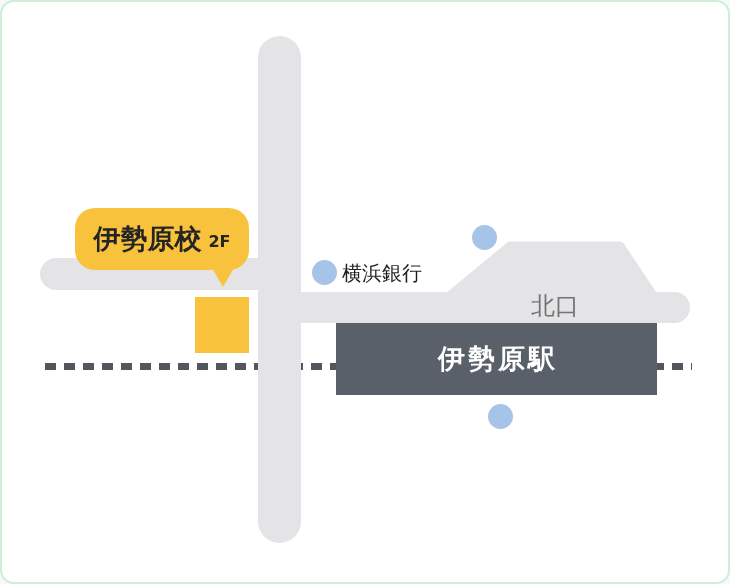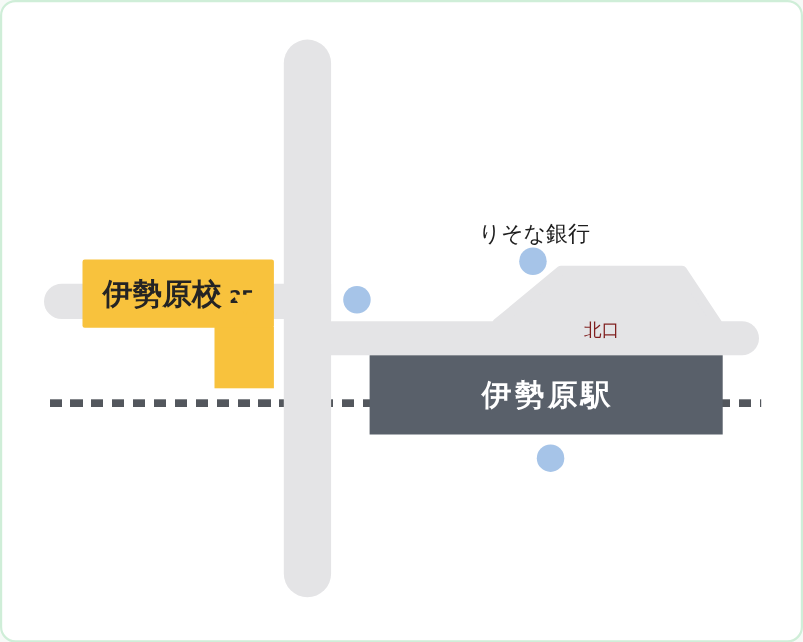--- a/index.html
+++ b/index.html
@@ -30,31 +30,31 @@
     position:absolute; left:334px; top:321px; width:321px; height:72px; z-index:4;
     background:var(--station-bg, #59606a);
     display:flex; align-items:center; justify-content:center;
   }
   .station-label {
     color:var(--station-text, #ffffff); font-size:27px; font-weight:bold;
     letter-spacing:3px; padding-left:3px;
   }
   .north-exit {
     position:absolute; left:529px; top:288px; z-index:3;
-    font-size:16px; color:#7f1d1d; white-space:nowrap;text-align:right;
+    font-size:24px; color:#737373; white-space:nowrap;text-align:right;
   }
   
   .school-square {
     position:absolute; left:193px; top:295px; width:54px; height:56px; z-index:3;
     background:var(--marker-yellow, #f8c23d);
   }
   .callout {
     position:absolute; left:73px; top:206px; width:174px; height:62px; z-index:5;
-    background:var(--marker-yellow, #f8c23d); border-radius:2px;
-    display:flex; align-items:center; justify-content:center; gap:7px;margin-top:28px;
+    background:var(--marker-yellow, #f8c23d); border-radius:20px;
+    display:flex; align-items:center; justify-content:center; gap:7px;
   }
   .callout-name  { font-size:27px; font-weight:bold; color:var(--text-dark, #242424); white-space:nowrap; }
   .callout-floor { font-size:16px; font-weight:bold; color:var(--text-dark, #242424); position:relative; top:2px; }
   .callout-tail {
     position:absolute; left:210px; top:266px; width:0; height:0; z-index:5;
     border-left:11px solid transparent; border-right:11px solid transparent;
     border-top:19px solid var(--marker-yellow, #f8c23d);
   }
   
   .poi-dot {
@@ -95,19 +95,19 @@
 
   <div class="school-square"></div>
 
   <div class="callout">
     <span class="callout-name">伊勢原校</span>
     <span class="callout-floor">2F</span>
   </div>
   <div class="callout-tail"></div>
 
   <div class="poi-dot dot-risona"></div>
-  <div class="poi-label label-risona">りそな銀行</div>
 
   <div class="poi-dot dot-yokohama"></div>
+  <div class="poi-label label-yokohama">横浜銀行</div>
 
   <div class="poi-dot dot-odakyu"></div>
 
 </div>
 
 </body></html>

